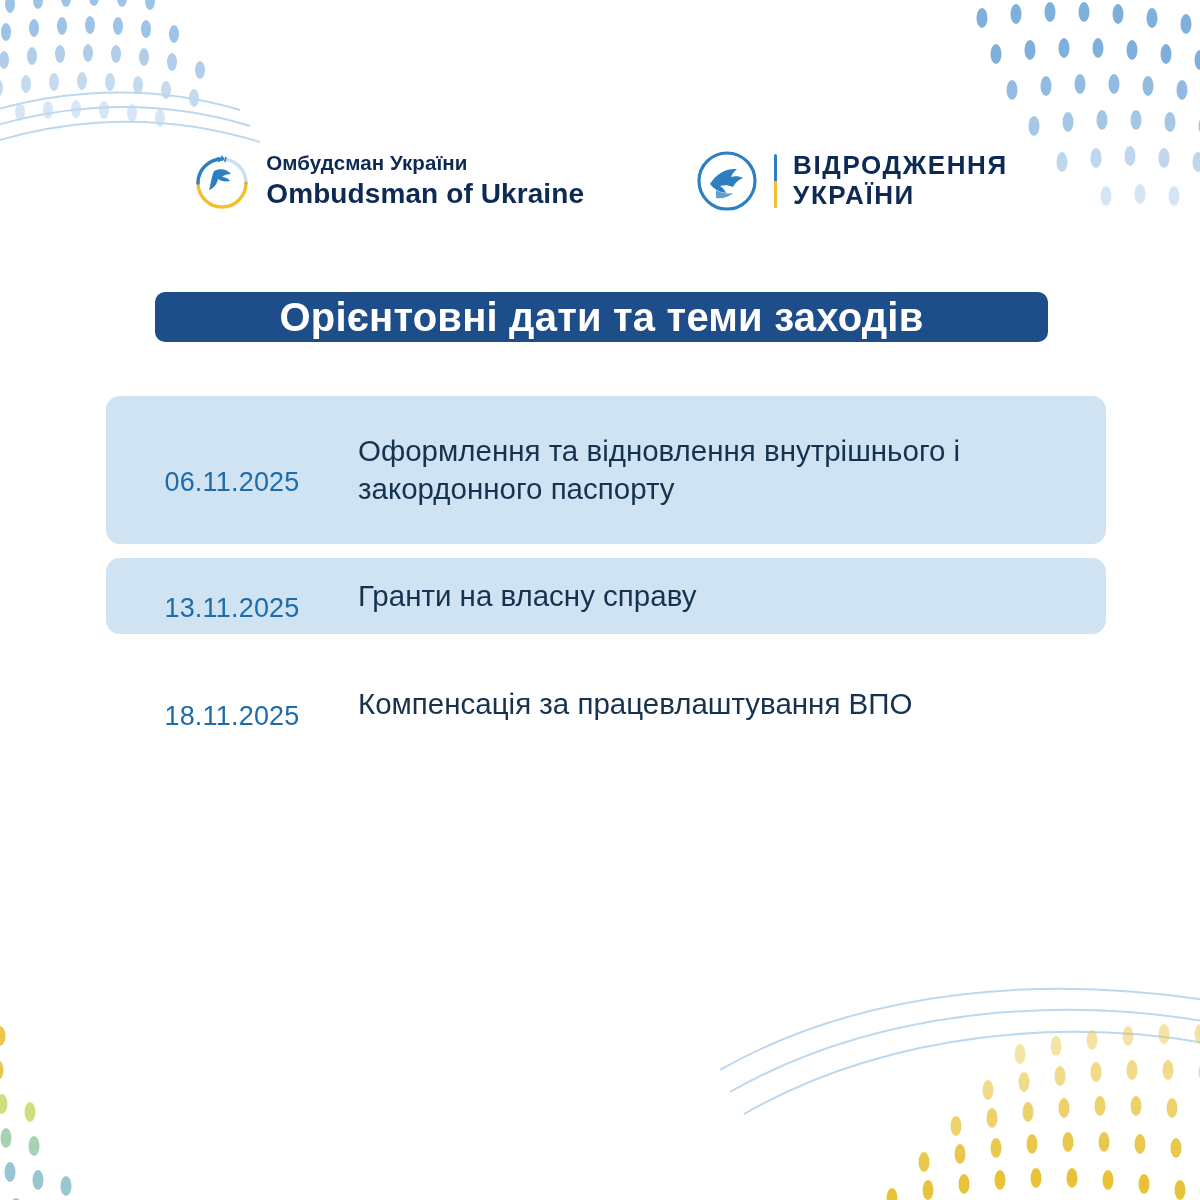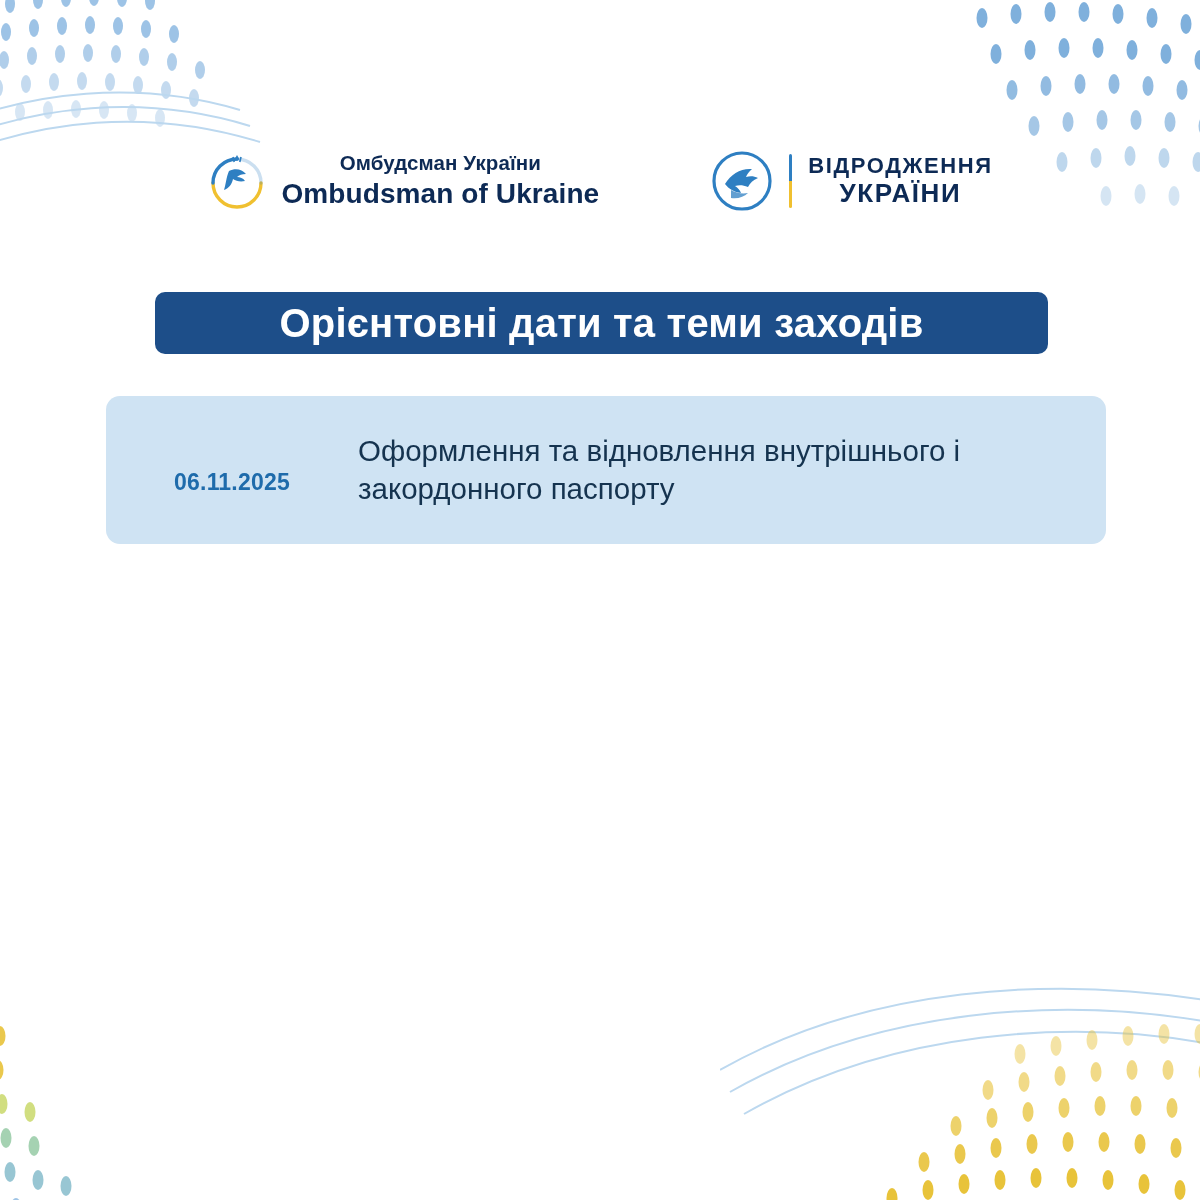--- a/index.html
+++ b/index.html
@@ -26,21 +26,20 @@
 
   
   .logo-row {
     position: absolute;
     top: 150px;
     left: 0; right: 0;
     display: flex;
     justify-content: center;
     align-items: center;
     gap: 112px;
-    text-align: center;
   }
   .logo-block {
     display: flex;
     align-items: center;
     gap: 14px;
   }
   .logo-mark-omb {
     width: 60px; height: 60px;
     position: relative;
   }
@@ -75,30 +74,30 @@
     background: linear-gradient(to bottom, #2e7fc2 0 50%, #f0c030 50% 100%);
     border-radius: 2px;
   }
   .logo-text-vu {
     display: flex;
     flex-direction: column;
     line-height: 1.15;
     font-weight: bold;
     color: #0d2a55;
   }
-  .logo-text-vu .v1 { font-size: 22px; letter-spacing: 1.6px; }
+  .logo-text-vu .v1 { font-size: 26px; letter-spacing: 1.6px; }
   .logo-text-vu .v2 { font-size: 26px; letter-spacing: 1.6px; }
 
   
   .title-bar {
     position: absolute;
     top: 292px;
     left: 155px;
     width: 893px;
-    height: 62px;
+    height: 50px;
     background: #1d4e89;
     border-radius: 10px;
     display: flex;
     align-items: center;
     justify-content: center;
   }
   .title-bar span {
     color: #ffffff;
     font-size: 40px;
     font-weight: bold;
@@ -120,22 +119,22 @@
     min-height: 78px;
     margin-bottom: 14px;
     padding: 10px 0;
   }
   .row.shaded { background: #cfe3f3; }
   .row.plain { background: transparent; }
   .row .date {
     width: 252px;
     flex: 0 0 252px;
     text-align: center;
-    font-size: 23px;
-    font-weight: bold;
+    font-size: 27px;
+    font-weight: normal;
     color: #1e6bab;
     letter-spacing: .2px;
     margin-top: 25px;
   }
   .row .topic {
     flex: 1 1 auto;
     font-size: 29.5px;
     color: #15334f;
     line-height: 1.28;
   }
@@ -443,16 +442,24 @@
 </div>
 
 <div class="schedule">
 
   <div class="row shaded r1">
     <div class="date">06.11.2025</div>
     <div class="topic">Оформлення та відновлення внутрішнього і закордонного паспорту</div>
   </div>
 
 
-
+  <div class="row shaded r3">
+    <div class="date">13.11.2025</div>
+    <div class="topic">Гранти на власну справу</div>
+  </div>
+
+  <div class="row plain r4">
+    <div class="date">18.11.2025</div>
+    <div class="topic">Компенсація за працевлаштування ВПО</div>
+  </div>
 
 
 </div>
 
 </body></html>

